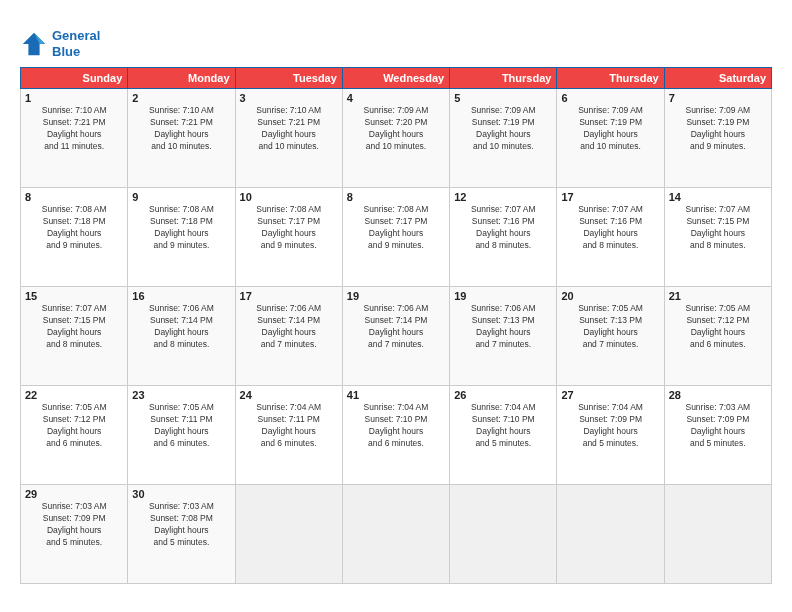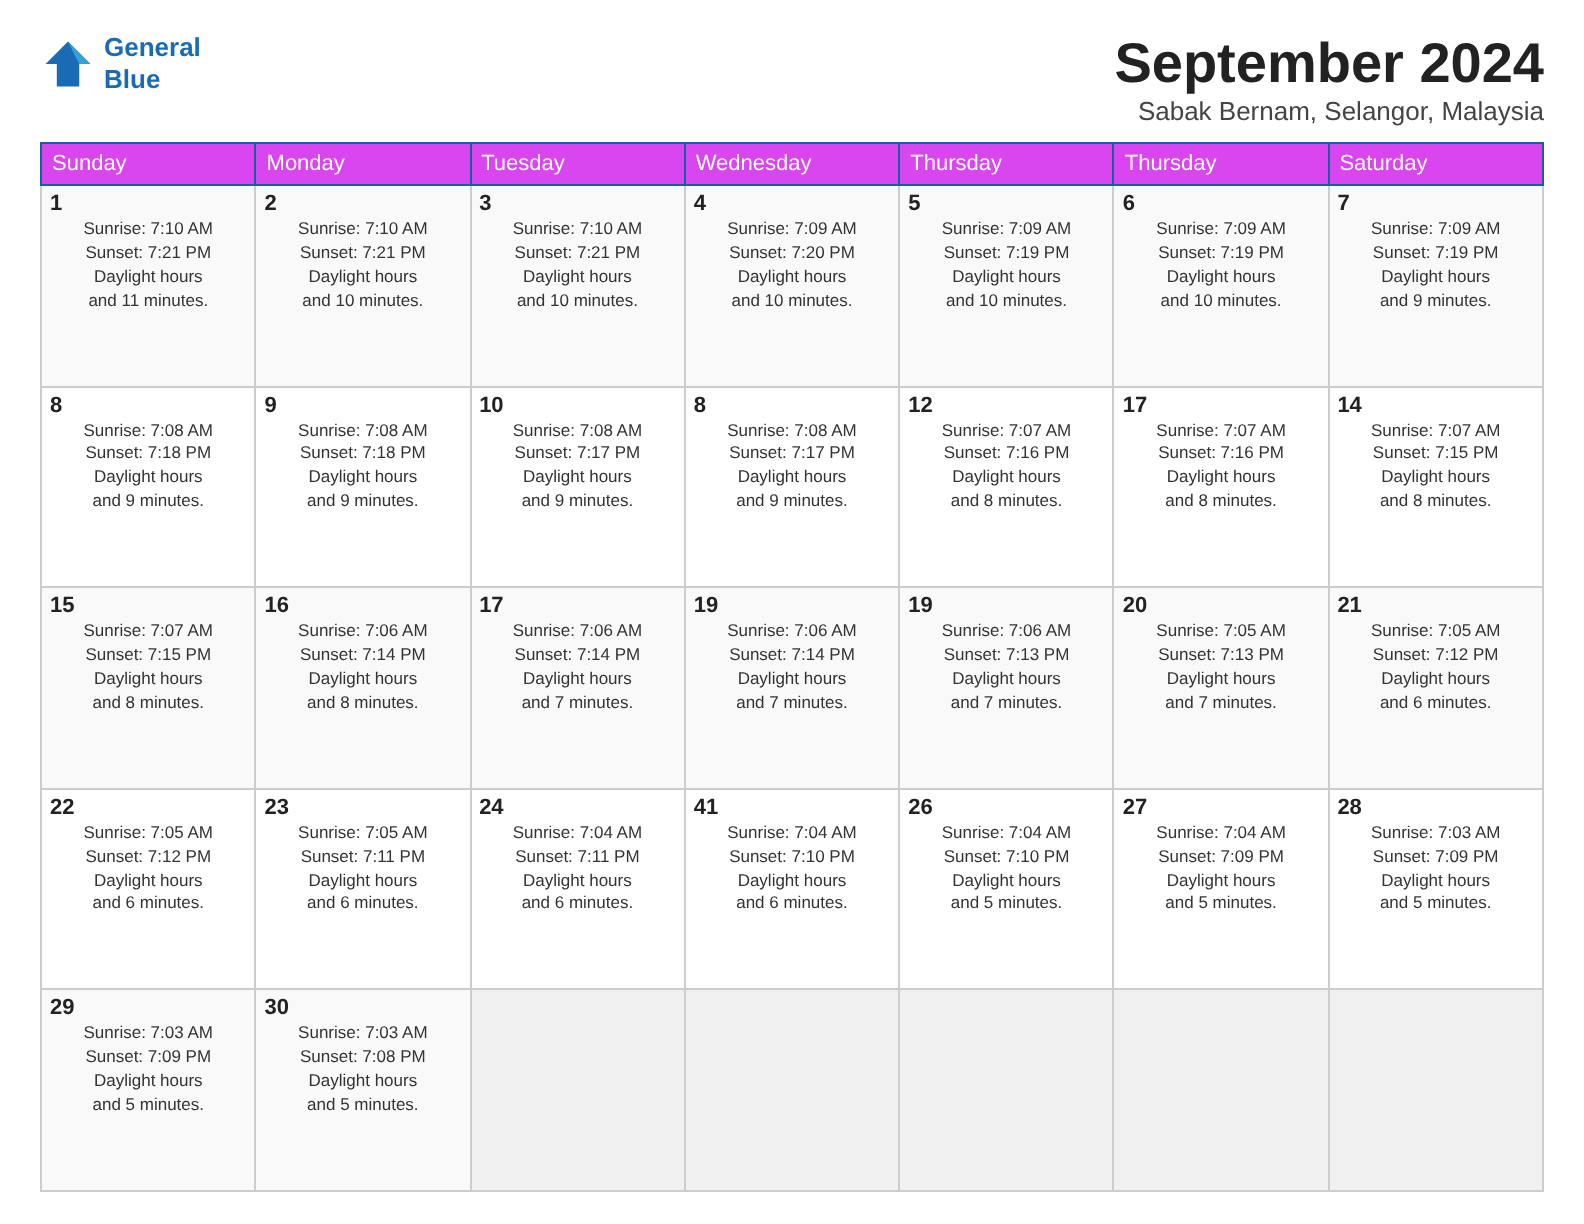--- a/index.html
+++ b/index.html
@@ -6,21 +6,21 @@
     body {
       font-family: Arial, sans-serif;
       background: #fff;
       width: 792px;
       height: 612px;
       overflow: hidden;
     }
     .page {
       width: 792px;
       height: 612px;
-      padding: 16px 20px;
+      padding: 28px 20px;
       display: flex;
       flex-direction: column;
     }
     .header {
       display: flex;
       justify-content: space-between;
       align-items: flex-start;
       margin-bottom: 8px;
     }
     .logo {
@@ -50,26 +50,26 @@
       font-size: 13px;
       color: #444;
     }
     .calendar {
       flex: 1;
       border-collapse: collapse;
       width: 100%;
       table-layout: fixed;
     }
     .calendar thead tr th {
-      background: #d946ef;
+      background: #ef4444;
       color: #fff;
       font-size: 11px;
-      font-weight: normal;
+      font-weight: bold;
       padding: 4px 5px;
-      text-align: left;
+      text-align: right;
       border: 1px solid #1560a0;
     }
     .calendar tbody tr td {
       vertical-align: top;
       border: 1px solid #ccc;
       padding: 3px 4px;
       font-size: 9px;
       color: #333;
       background: #fff;
     }
@@ -100,24 +100,20 @@
   <div class="header">
     <div class="logo">
       <svg class="logo-icon" viewBox="0 0 40 40">
         <polygon points="20,4 36,20 28,20 28,36 12,36 12,20 4,20" fill="#1a6bb5"></polygon>
         <polygon points="20,4 36,20 28,20" fill="#3a9fd5"></polygon>
       </svg>
       <div class="logo-text">
         <div><span>General</span></div>
         <div><span>Blue</span></div>
       </div>
-    </div>
-    <div class="title-block">
-      <div class="month-title">September 2024</div>
-      <div class="location">Sabak Bernam, Selangor, Malaysia</div>
     </div>
   </div>
 
   <table class="calendar">
     <thead>
       <tr>
         <th>Sunday</th>
         <th>Monday</th>
         <th>Tuesday</th>
         <th>Wednesday</th>

